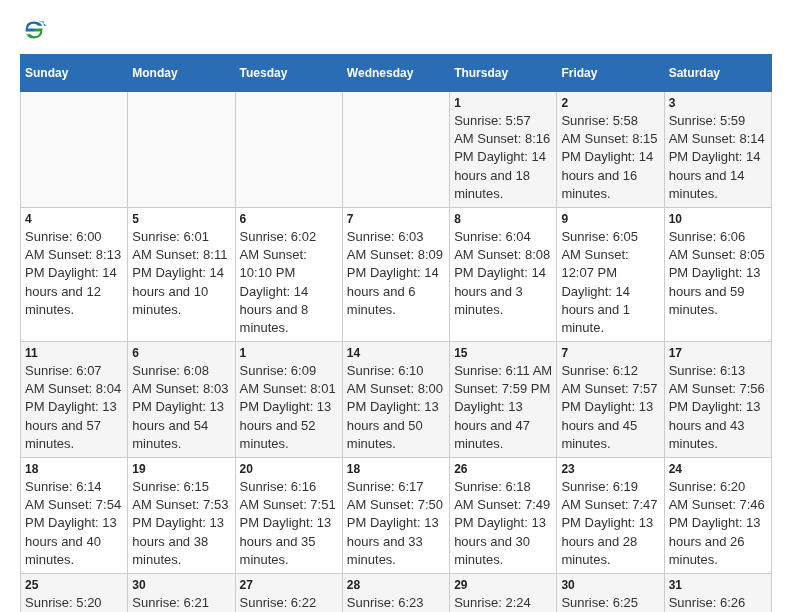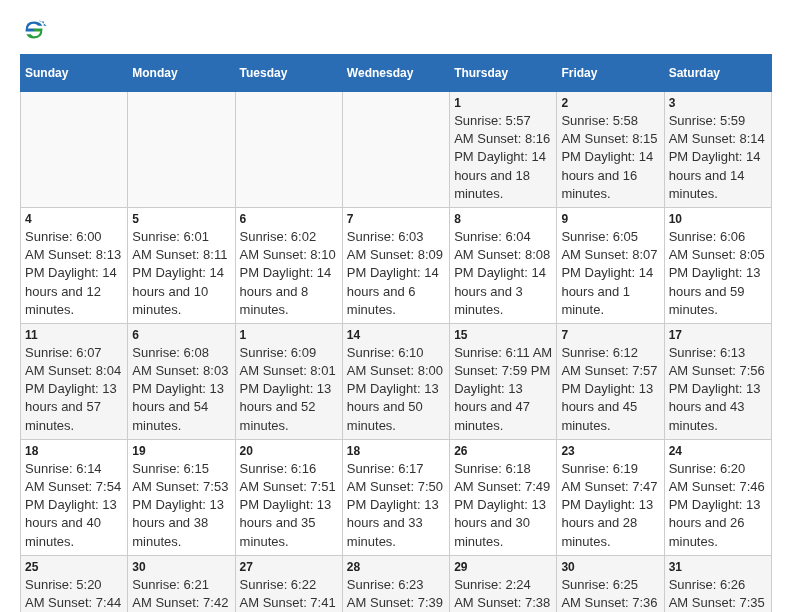--- a/index.html
+++ b/index.html
@@ -175,42 +175,42 @@
           <td>
             <span class="day-number">5</span>
             <div class="day-info">Sunrise: 6:01 AM
 Sunset: 8:11 PM
 Daylight: 14 hours
 and 10 minutes.</div>
           </td>
           <td>
             <span class="day-number">6</span>
             <div class="day-info">Sunrise: 6:02 AM
-Sunset: 8:10 PM
+Sunset: 10:10 PM
 Daylight: 14 hours
 and 8 minutes.</div>
           </td>
           <td>
             <span class="day-number">7</span>
             <div class="day-info">Sunrise: 6:03 AM
 Sunset: 8:09 PM
 Daylight: 14 hours
 and 6 minutes.</div>
           </td>
           <td>
             <span class="day-number">8</span>
             <div class="day-info">Sunrise: 6:04 AM
 Sunset: 8:08 PM
 Daylight: 14 hours
 and 3 minutes.</div>
           </td>
           <td>
             <span class="day-number">9</span>
             <div class="day-info">Sunrise: 6:05 AM
-Sunset: 8:07 PM
+Sunset: 12:07 PM
 Daylight: 14 hours
 and 1 minute.</div>
           </td>
           <td>
             <span class="day-number">10</span>
             <div class="day-info">Sunrise: 6:06 AM
 Sunset: 8:05 PM
 Daylight: 13 hours
 and 59 minutes.</div>
           </td>

